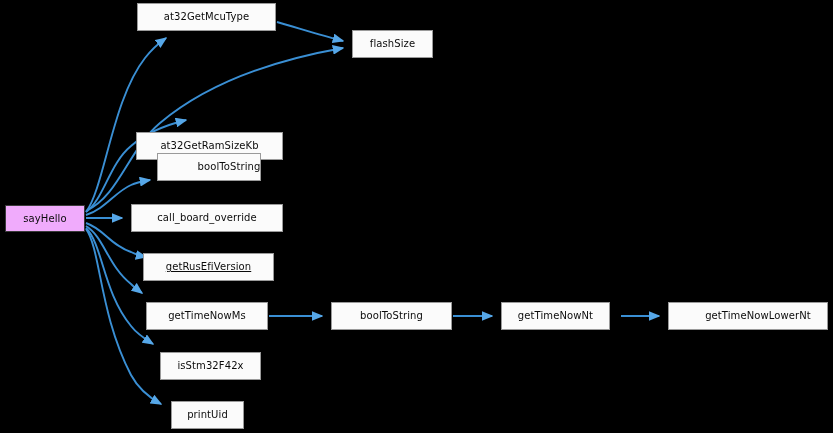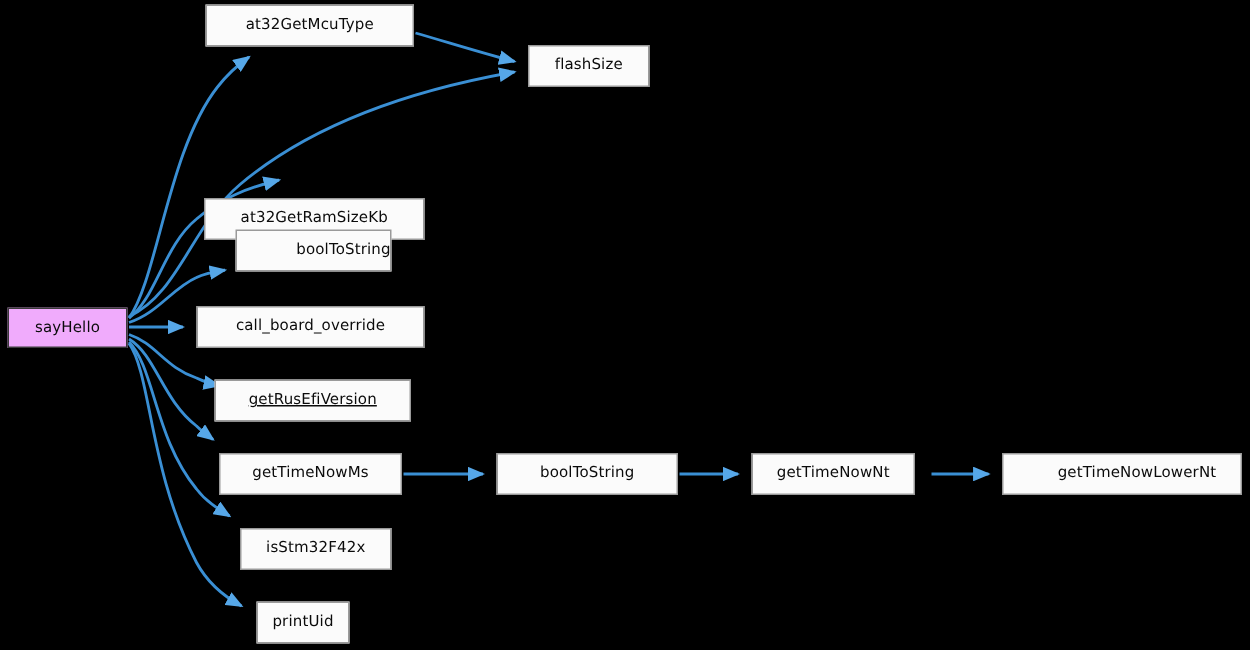--- a/index.html
+++ b/index.html
@@ -92,21 +92,21 @@
       </div>
       <div class="node" style="left: 143px; top: 253px; width: 131px; height: 28px; text-decoration: underline;">
         <span class="lbl">getRusEfiVersion</span>
       </div>
       <div class="node" style="left: 146px; top: 302px; width: 122px; height: 28px;">
         <span class="lbl">getTimeNowMs</span>
       </div>
       <div class="node" style="left: 160px; top: 352px; width: 101px; height: 28px;">
         <span class="lbl">isStm32F42x</span>
       </div>
-      <div class="node" style="left: 171px; top: 401px; width: 62px; height: 28px;">
+      <div class="node" style="left: 171px; top: 401px; width: 73px; height: 28px;">
         <span class="lbl">printUid</span>
       </div>
       <div class="node" style="left: 331px; top: 302px; width: 121px; height: 28px;">
         <span class="lbl">boolToString</span>
       </div>
       <div class="node" style="left: 501px; top: 302px; width: 109px; height: 28px;">
         <span class="lbl">getTimeNowNt</span>
       </div>
       <div class="node" style="left: 668px; top: 302px; width: 160px; height: 28px; padding-left: 20px;">
         <span class="lbl">getTimeNowLowerNt</span>

